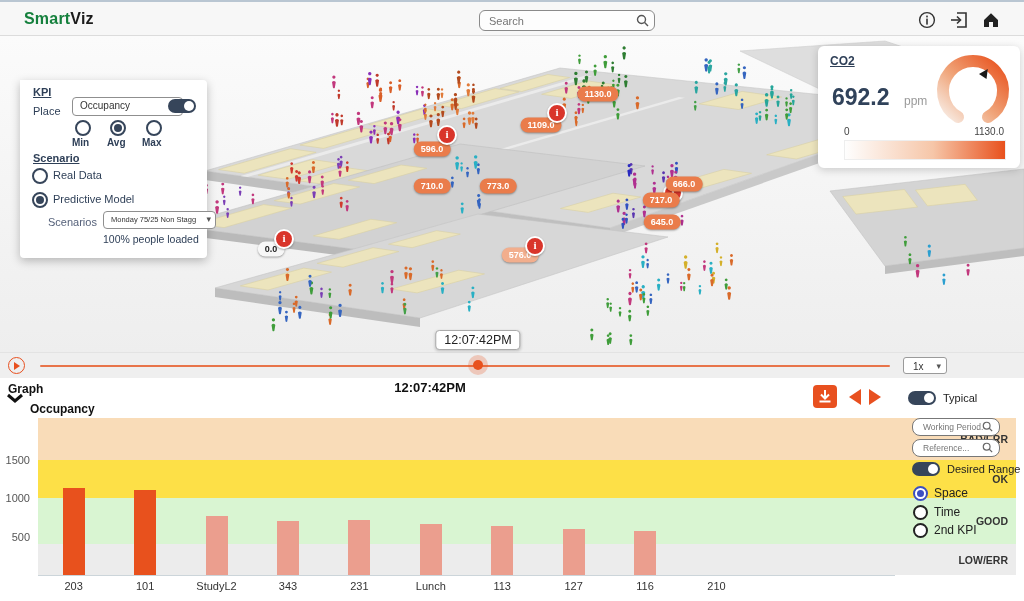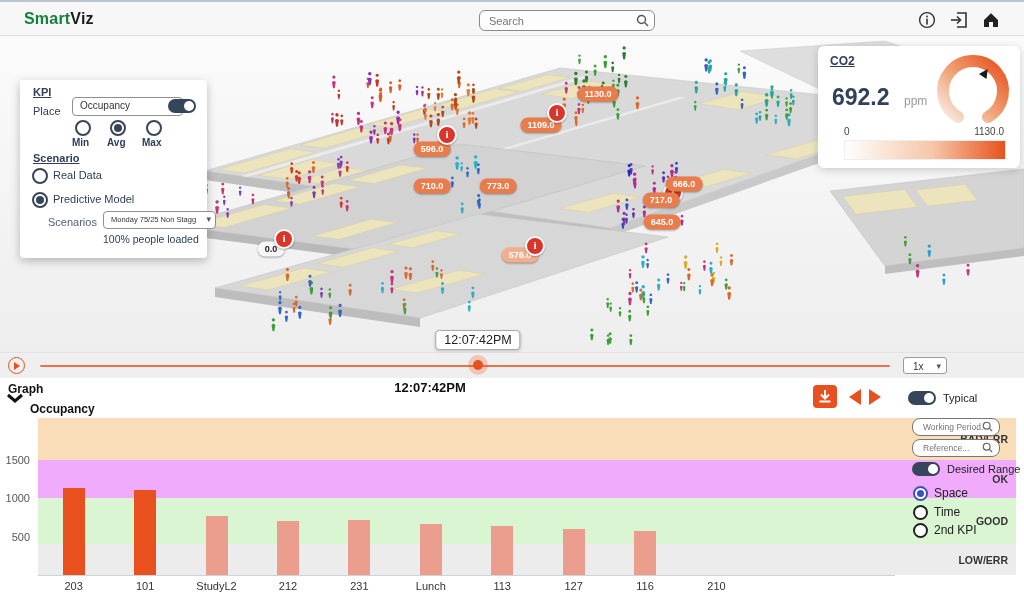--- a/index.html
+++ b/index.html
@@ -507,42 +507,42 @@
   <span class="arr right"></span>
   <span class="toggle" style="left:908px;top:13px"></span>
   <span class="tg-row" style="left:943px;top:14px">Typical</span>
 
   <div class="ct-title">Occupancy</div>
   <div id="chart">
     <div id="plot">
         <div class="band" style="top: 0px; height: 42.1px; background: rgb(249, 220, 184);">
           <span>BAD/ERR</span>
         </div>
-        <div class="band" style="top: 42.1px; height: 38.3px; background: #f0abfc;">
+        <div class="band" style="top: 42.1px; height: 38.3px; background: #fde047;">
           <span>OK</span>
         </div>
         <div class="band" style="top: 80.4px; height: 46px; background: rgb(217, 245, 210);">
           <span>GOOD</span>
         </div>
         <div class="band" style="top: 126.4px; height: 30.6px; background: rgb(236, 236, 236);">
           <span>LOW/ERR</span>
         </div>
       </div>
     <div class="baseline"></div>
   <div class="ytick" style="top: 152.7px;">500</div>
       <div class="ytick" style="top: 114.4px;">1000</div>
       <div class="ytick" style="top: 76.1px; text-align: right;">1500</div>
       <div class="bar" style="left: 62.7px; top: 110px; height: 87px; background: rgb(232, 81, 29);"></div>
       <div class="xlab" style="left: 73.7px;">203</div>
       <div class="bar" style="left: 134.1px; top: 112px; height: 85px; background: rgb(232, 81, 29);"></div>
       <div class="xlab" style="left: 145.1px;">101</div>
       <div class="bar" style="left: 205.5px; top: 138px; height: 59px; background: rgb(235, 158, 142);"></div>
       <div class="xlab" style="left: 216.5px;">StudyL2</div>
       <div class="bar" style="left: 277px; top: 143px; height: 54px; background: rgb(235, 158, 142);"></div>
-      <div class="xlab" style="left: 288px;">212</div>
+      <div class="xlab" style="left: 288px;">343</div>
       <div class="bar" style="left: 348.4px; top: 142px; height: 55px; background: rgb(235, 158, 142);"></div>
       <div class="xlab" style="left: 359.4px;">231</div>
       <div class="bar" style="left: 419.8px; top: 146px; height: 51px; background: rgb(235, 158, 142);"></div>
       <div class="xlab" style="left: 430.8px;">Lunch</div>
       <div class="bar" style="left: 491.2px; top: 148px; height: 49px; background: rgb(235, 158, 142);"></div>
       <div class="xlab" style="left: 502.2px;">113</div>
       <div class="bar" style="left: 562.6px; top: 151px; height: 46px; background: rgb(235, 158, 142);"></div>
       <div class="xlab" style="left: 573.6px;">127</div>
       <div class="bar" style="left: 634px; top: 153px; height: 44px; background: rgb(235, 158, 142);"></div>
       <div class="xlab" style="left: 645px;">116</div>

